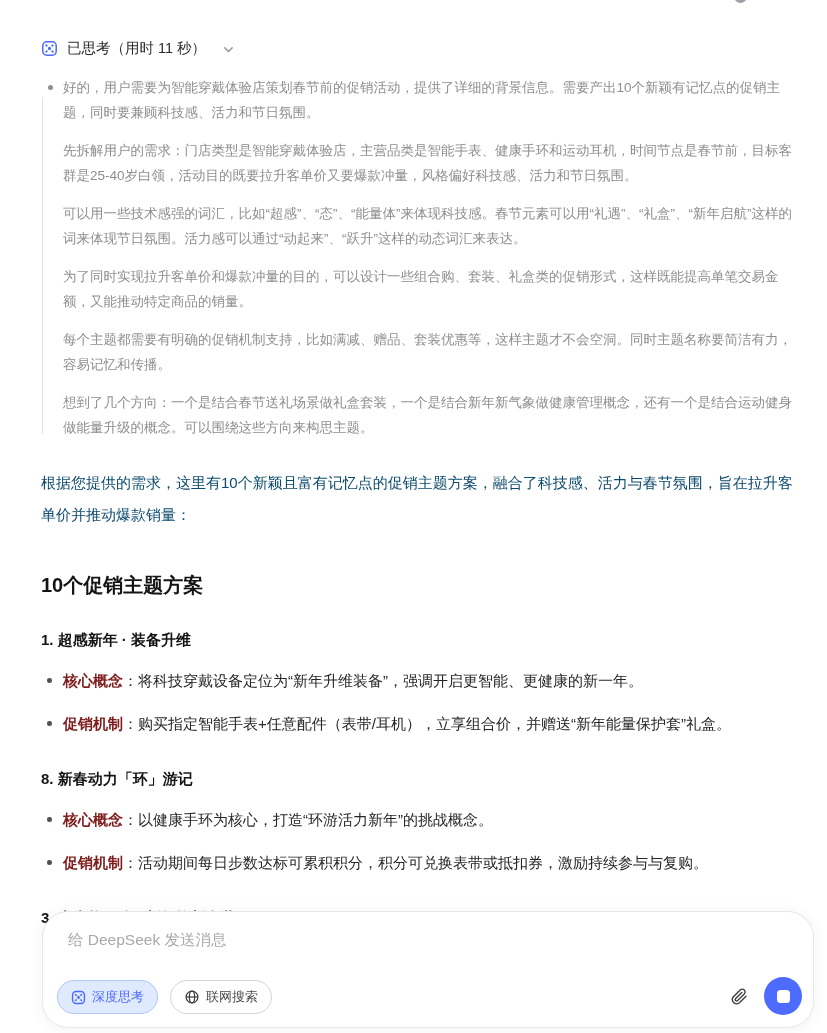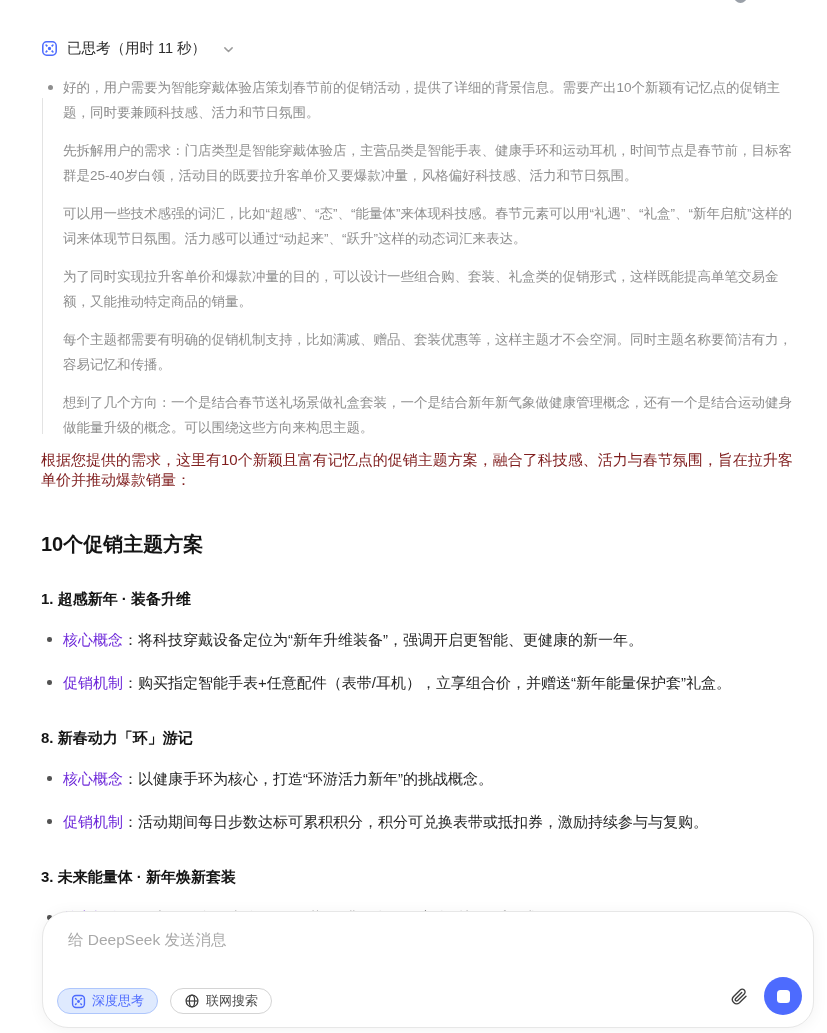--- a/index.html
+++ b/index.html
@@ -25,41 +25,41 @@
   .think-block { position:relative; margin-top:17px; padding-left:22px;
     color:#8e8e8e; font-size:13.5px; line-height:25px; }
   .think-block .rail-line { position:absolute; left:1px; top:23px; bottom:6px;
     width:1px; background:#e3e3e3; }
   .think-block .rail-dot { position:absolute; left:7px; top:10px; width:5px; height:5px;
     border-radius:50%; background:#8e8e8e; }
   .think-block p { margin-bottom:13px; }
   .think-block p:last-child { margin-bottom:0; }
 
   
-  .intro { margin-top:10px; font-size:15px; line-height:20px; color:#7f1d1d; }
+  .intro { margin-top:27px; font-size:15px; line-height:32px; color:#0c4a6e; }
   h2.ans-h2 { margin-top:42px; font-size:20px; line-height:24px; font-weight:bold; color:#141414; }
   h3.ans-h3 { margin-top:33px; font-size:15px; line-height:20px; font-weight:bold; color:#141414; }
   ul.ans-list { list-style:none; margin-top:6px; }
   ul.ans-list li { position:relative; padding-left:22px; margin-top:19px;
     font-size:15px; line-height:24px; color:#262626; }
   ul.ans-list li .dot { position:absolute; left:6px; top:9px; width:4.5px; height:4.5px;
     border-radius:50%; background:#525252; }
-  ul.ans-list li b { font-weight:normal; color:#6d28d9; }
+  ul.ans-list li b { font-weight:bold; color:#7f1d1d; }
 
   
   .composer { position:absolute; left:42px; width:772px; top:911px; height:117px;
     background:#ffffff; border:1px solid #e7e7e7; border-radius:26px;
     box-shadow:0 2px 16px rgba(0,0,0,0.05); }
   .composer textarea { position:absolute; left:25px; top:18px; width:700px; height:40px;
     border:none; outline:none; resize:none; background:transparent;
     font-family:"Liberation Sans","DejaVu Sans",sans-serif;
     font-size:15.5px; color:#262626; }
   .composer textarea::placeholder { color:#a9a9a9; }
   .pill-row { position:absolute; left:14px; bottom:13px; display:flex; gap:12px; }
-  .pill { display:flex; align-items:center; gap:6px; height:26px; padding:0 13px;
+  .pill { display:flex; align-items:center; gap:6px; height:34px; padding:0 13px;
     border-radius:17px; font-size:13px; cursor:pointer; background:#fff;
     border:1px solid #d4d4d4; color:#4c4c4c;font-family:Liberation Mono, monospace; }
   .pill.active { background:#dfeafe; border-color:#aec6fc; color:#4d6bfe; }
   .clip-btn { position:absolute; right:64px; bottom:21px; display:flex; cursor:pointer;
     background:none; border:none; padding:0; }
   .stop-btn { position:absolute; right:11px; bottom:12px; width:38px; height:38px;
     border-radius:50%; background:#4d6bfe; border:none; cursor:pointer;
     display:flex; align-items:center; justify-content:center; }
   .stop-btn .sq { width:13px; height:13px; background:#ffffff; border-radius:3.5px; }
 </style>

